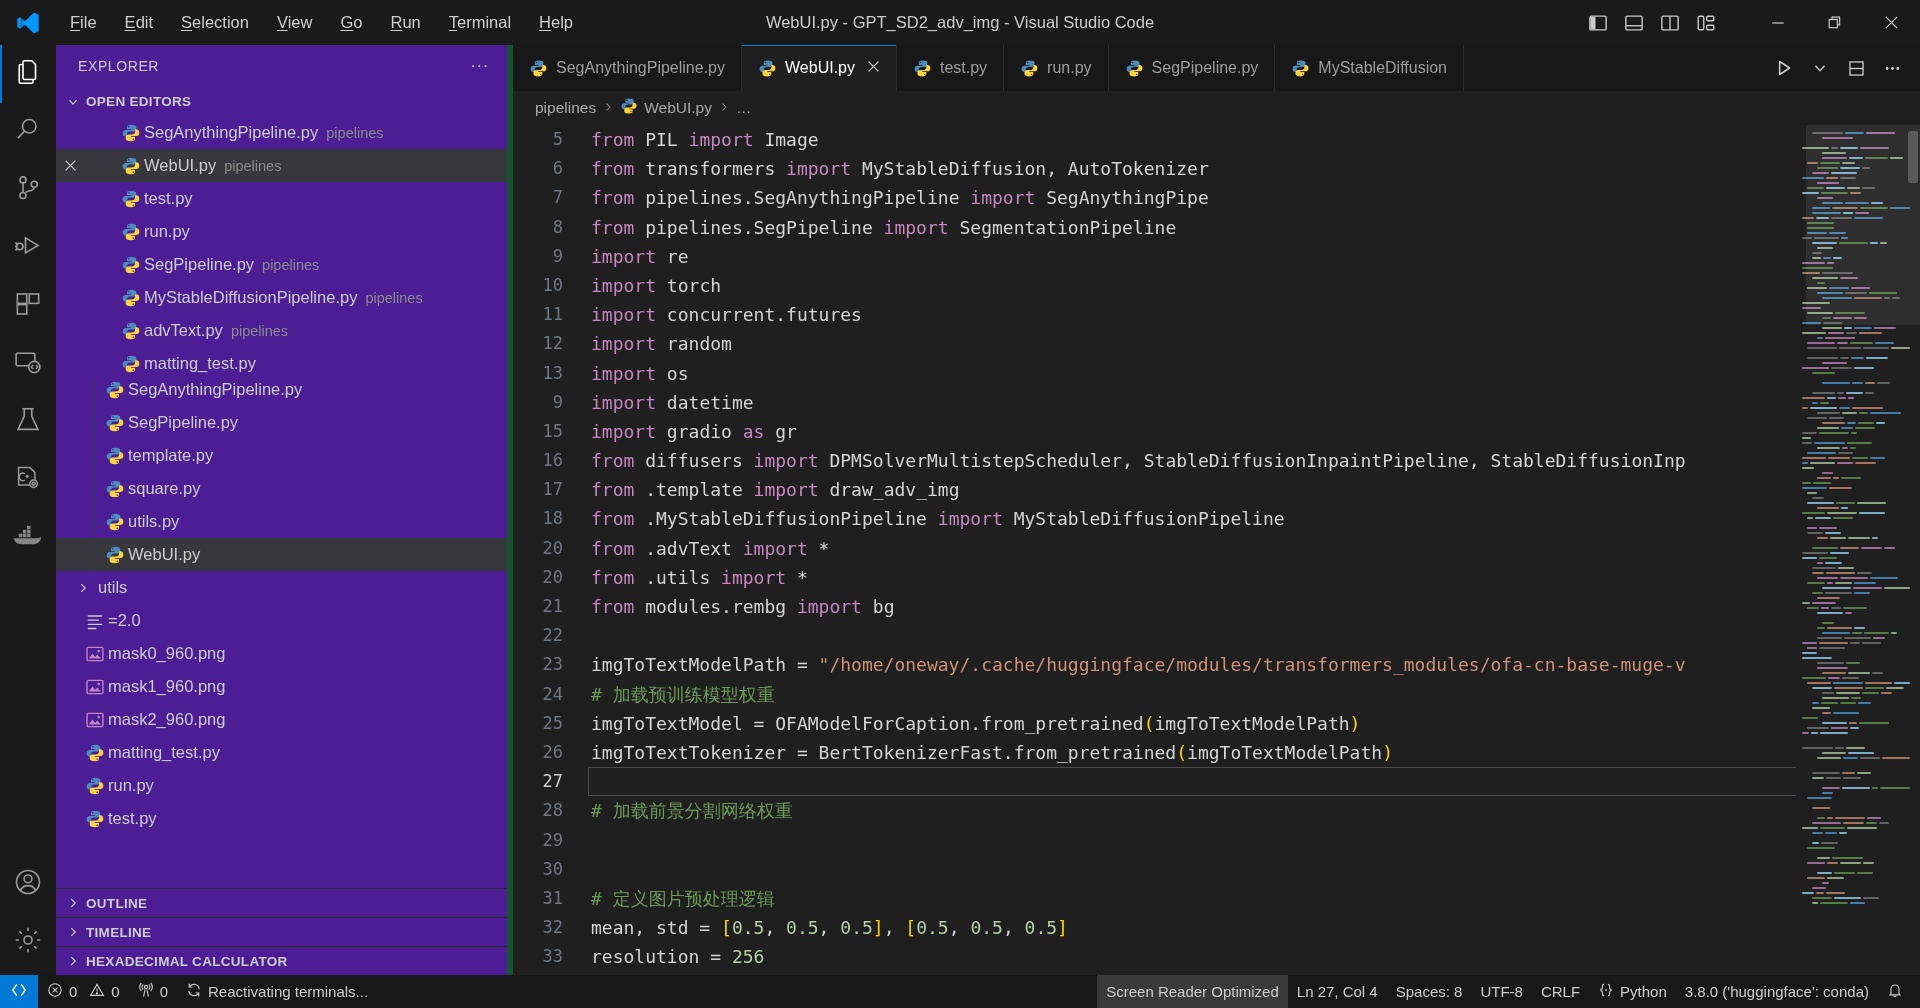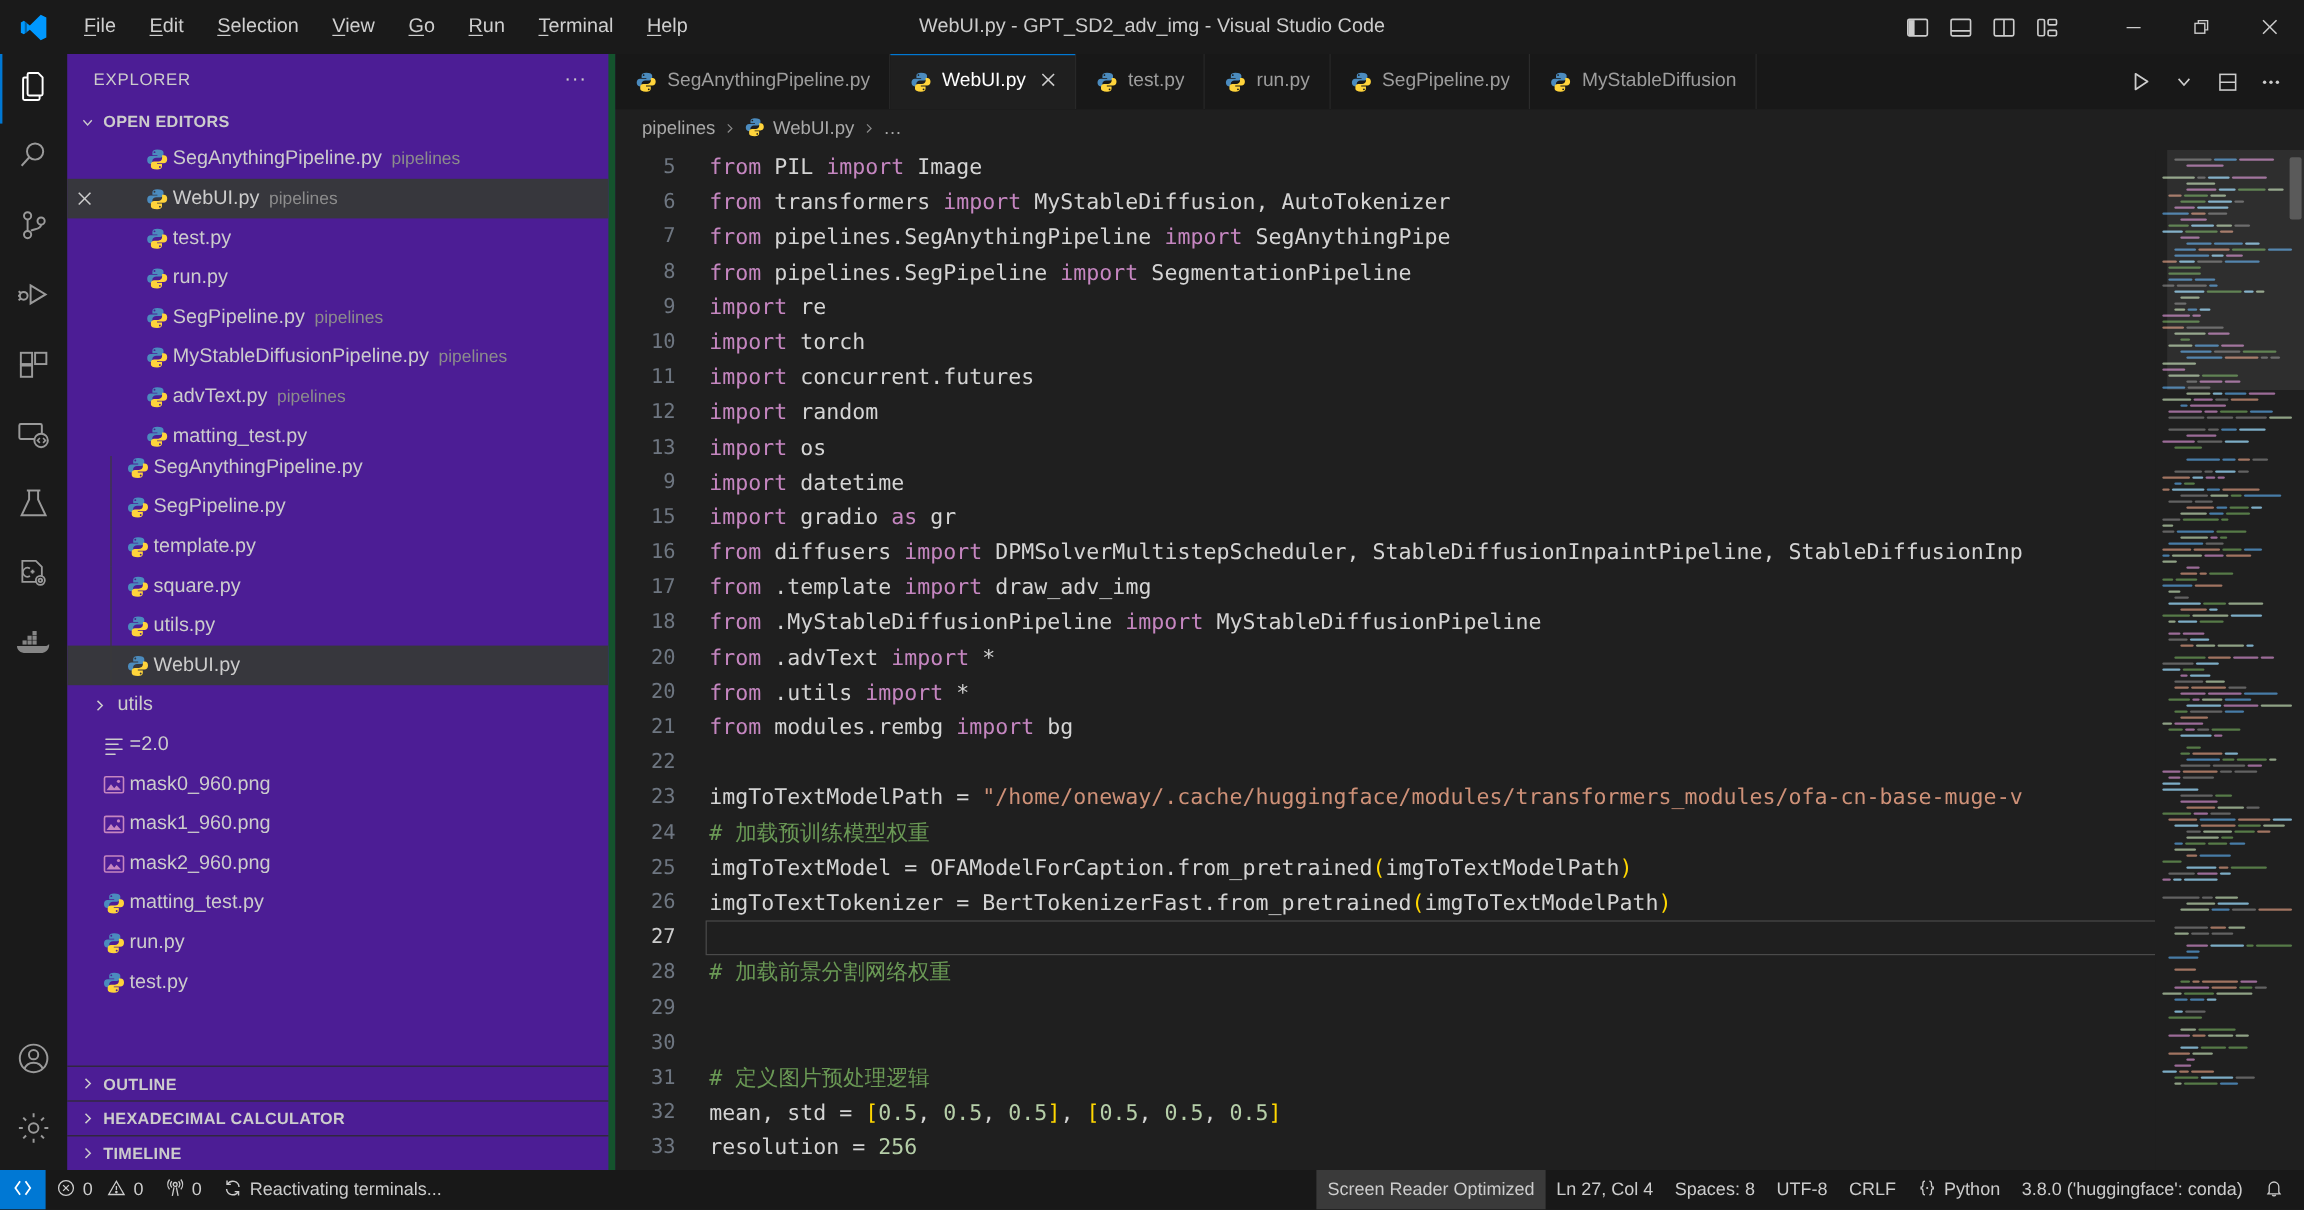--- a/index.html
+++ b/index.html
@@ -603,29 +603,29 @@
               </svg>
             </span>
             <span>OUTLINE</span>
           </div>
           <div class="section-header">
             <span class="chev">
               <svg width="14" height="14" viewBox="0 0 16 16">
                 <polyline points="6,3.5 10.5,8 6,12.5" fill="none" stroke="#cccccc" stroke-width="1.4"></polyline>
               </svg>
             </span>
-            <span>HEXADECIMAL CALCULATOR</span>
+            <span>TIMELINE</span>
           </div>
           <div class="section-header">
             <span class="chev">
               <svg width="14" height="14" viewBox="0 0 16 16">
                 <polyline points="6,3.5 10.5,8 6,12.5" fill="none" stroke="#cccccc" stroke-width="1.4"></polyline>
               </svg>
             </span>
-            <span>TIMELINE</span>
+            <span>HEXADECIMAL CALCULATOR</span>
           </div>
         </div>
     </div>
 
     <div class="editorarea">
       <div class="tabsbar">
         <div class="tabs" id="editor-tabs">
             <div class="tab">
               <span style="display:flex">
                 <svg width="19" height="19" viewBox="0 0 24 24">

